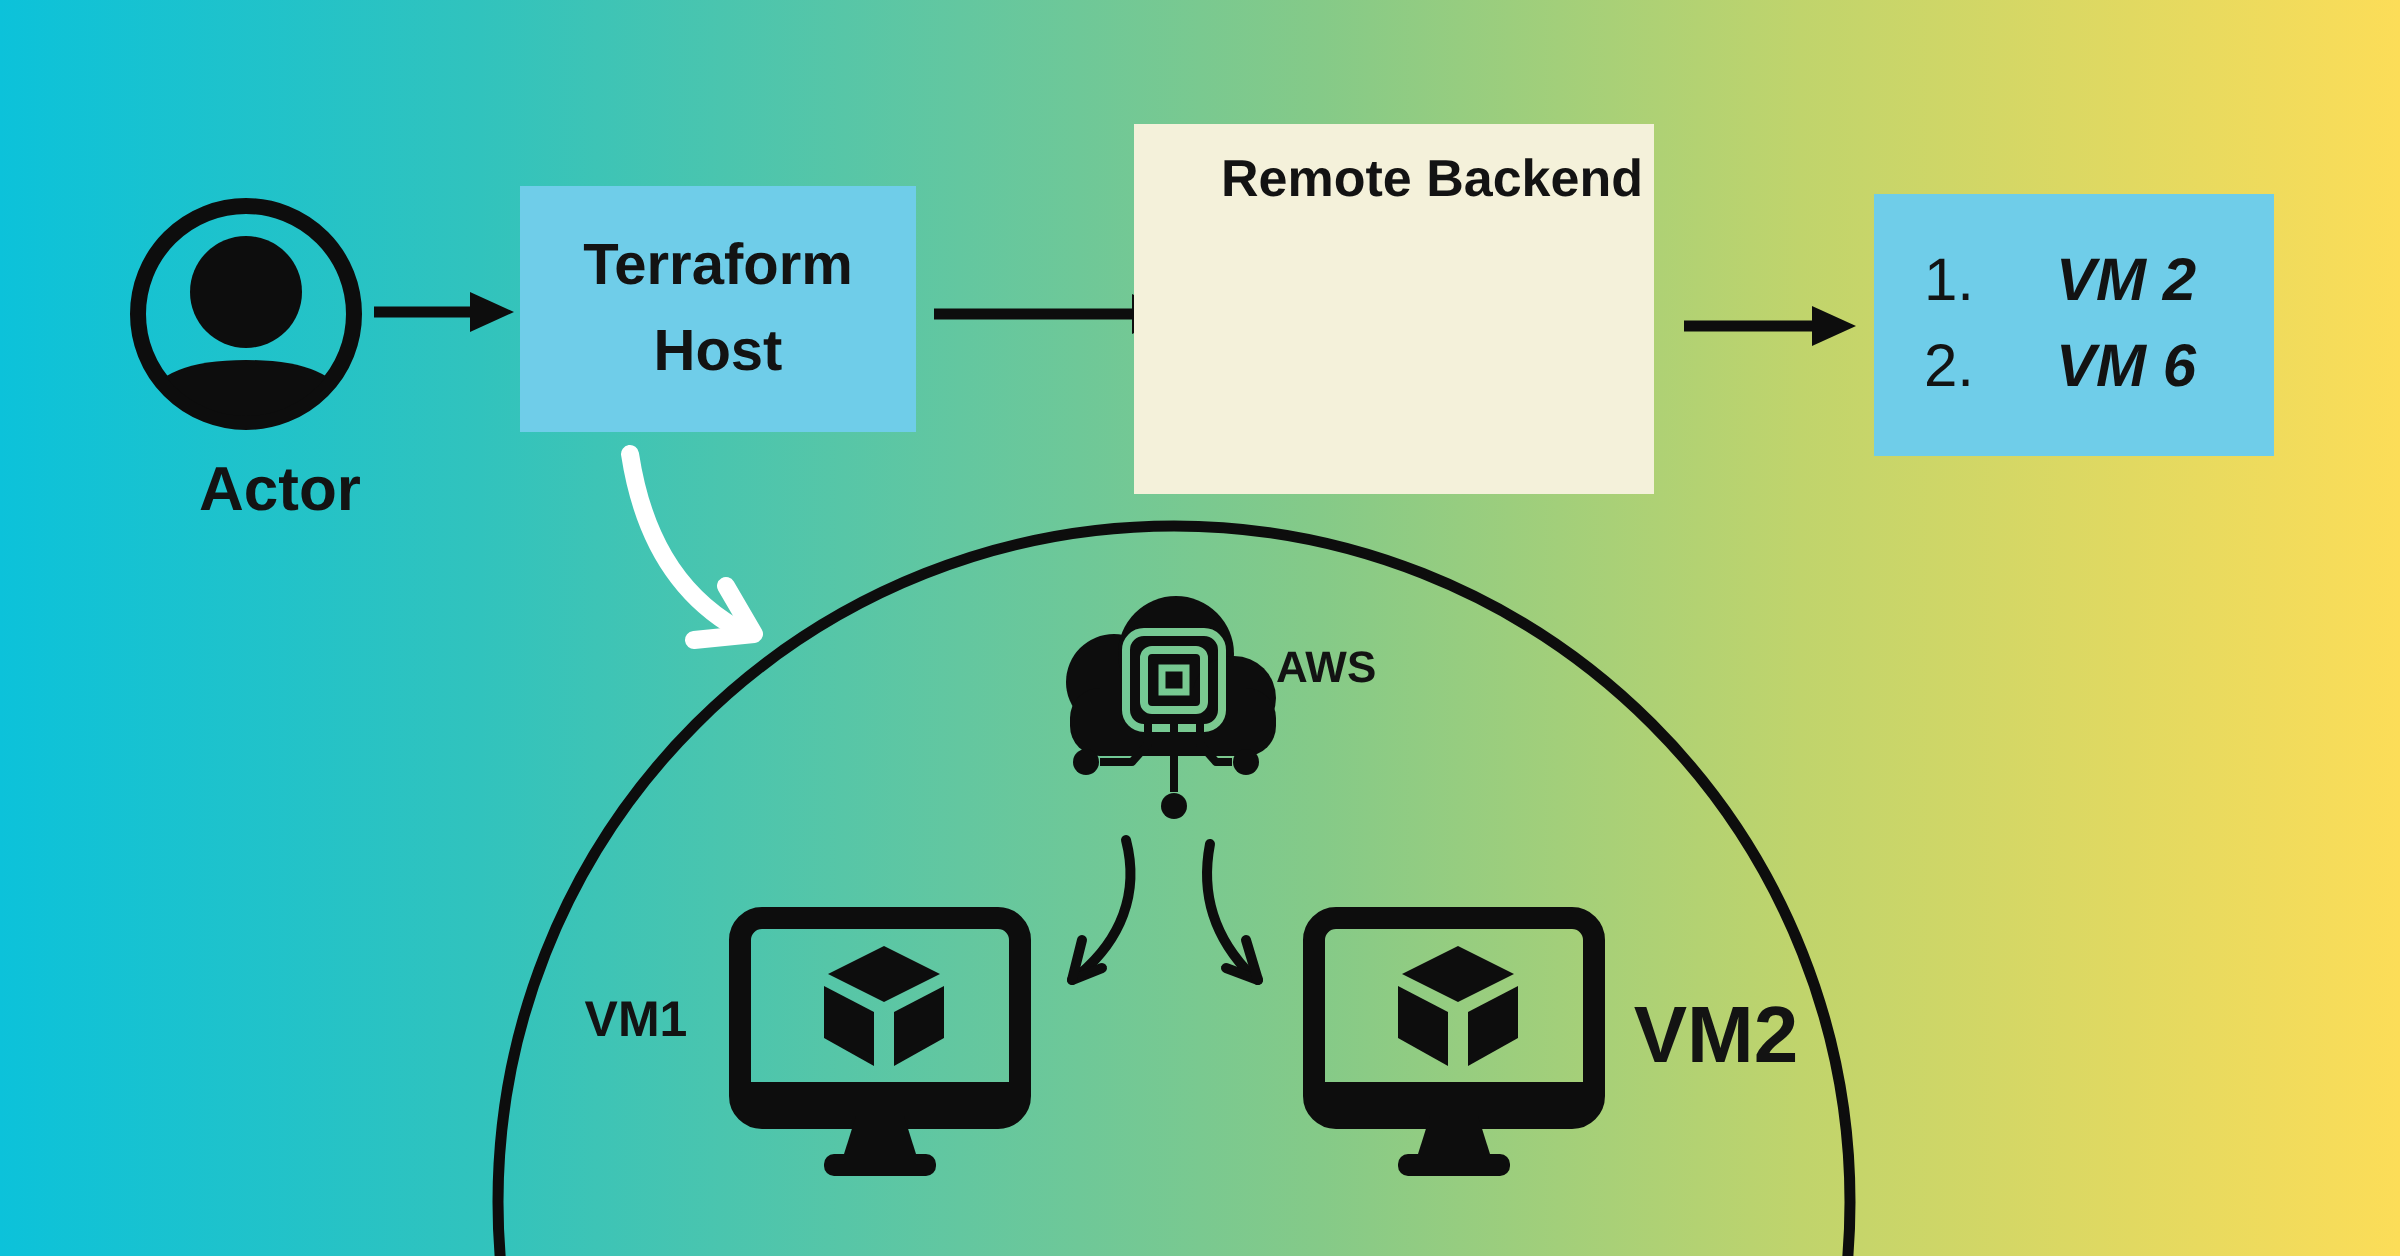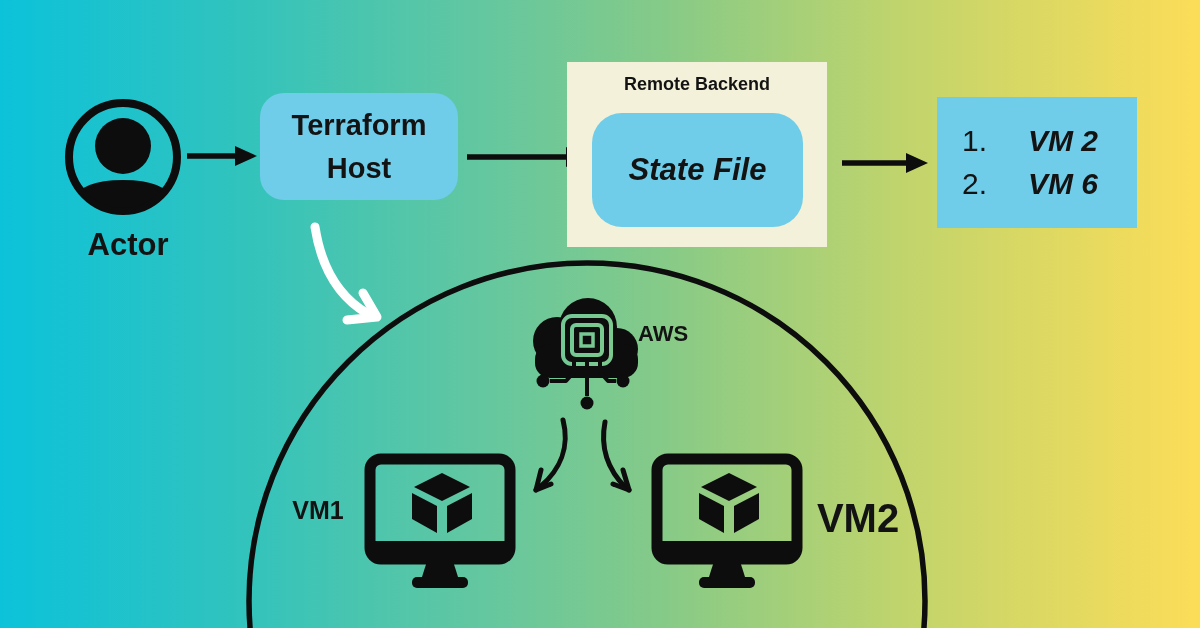--- a/index.html
+++ b/index.html
@@ -6,25 +6,25 @@
   #stage{
     position:relative;width:1200px;height:628px;overflow:hidden;
     background:linear-gradient(to right,#0cc2da 0%,#31c3bd 20%,#63c7a0 40%,#85ca88 55%,#c0d46c 75%,#fcdd58 100%);
     font-family:"Liberation Sans",sans-serif;color:#131313;
   }
   #shapes{position:absolute;left:0;top:0;width:1200px;height:628px;}
   .abs{position:absolute;}
   .label{font-weight:700;color:#131313;}
   .center{text-align:center;}
   .bluebox{background:#6fcde9;}
-  #actor-label{left:68px;top:227px;width:120px;font-size:31px;}
-  #terraform-host-box{left:260px;top:93px;width:160px;height:107px;padding:0 19px;
-    display:flex;align-items:center;justify-content:center;font-size:29px;line-height:1.45;border-radius:24px;}
+  #actor-label{left:80px;top:227px;width:120px;font-size:31px;}
+  #terraform-host-box{left:260px;top:93px;width:160px;height:123px;padding:0 19px;
+    display:flex;align-items:center;justify-content:center;font-size:29px;line-height:1.45;}
   #remote-backend-box{left:567px;top:62px;width:260px;height:185px;background:#f4f1da;}
-  #remote-backend-title{position:absolute;left:0;top:12px;width:100%;font-size:18px;}
+  #remote-backend-title{position:absolute;left:0;top:12px;width:100%;font-size:26px;padding-left:19px;}
   #state-file-box{position:absolute;left:25px;top:51px;width:211px;height:114px;border-radius:30px;
     display:flex;align-items:center;justify-content:center;font-size:31px;font-style:italic;}
   #vm-list-box{left:937px;top:97px;width:175px;height:131px;padding-left:25px;
     display:flex;flex-direction:column;justify-content:center;gap:9px;font-size:30px;}
   .vm-row{display:flex;align-items:baseline;}
   .vm-num{width:66px;font-weight:400;}
   .vm-name{font-weight:700;font-style:italic;}
   #aws-label{left:638px;top:321px;width:90px;font-size:22px;}
   #vm1-label{left:276px;top:496px;width:84px;font-size:25px;}
   #vm2-label{left:816px;top:496px;width:84px;font-size:40px;}
@@ -130,23 +130,20 @@
   </svg>
 
   <div id="actor-label" class="abs label center">Actor</div>
 
   <div id="terraform-host-box" class="abs bluebox">
     <span class="label center">Terraform Host</span>
   </div>
 
   <div id="remote-backend-box" class="abs">
     <div id="remote-backend-title" class="label center">Remote Backend</div>
-    <div id="state-file-box" class="bluebox">
-      <span class="label">State File</span>
-    </div>
   </div>
 
   <div id="vm-list-box" class="abs bluebox">
     <div class="vm-row">
       <span class="vm-num">1.</span>
       <span class="vm-name">VM 2</span>
     </div>
     <div class="vm-row">
       <span class="vm-num">2.</span>
       <span class="vm-name">VM 6</span>

